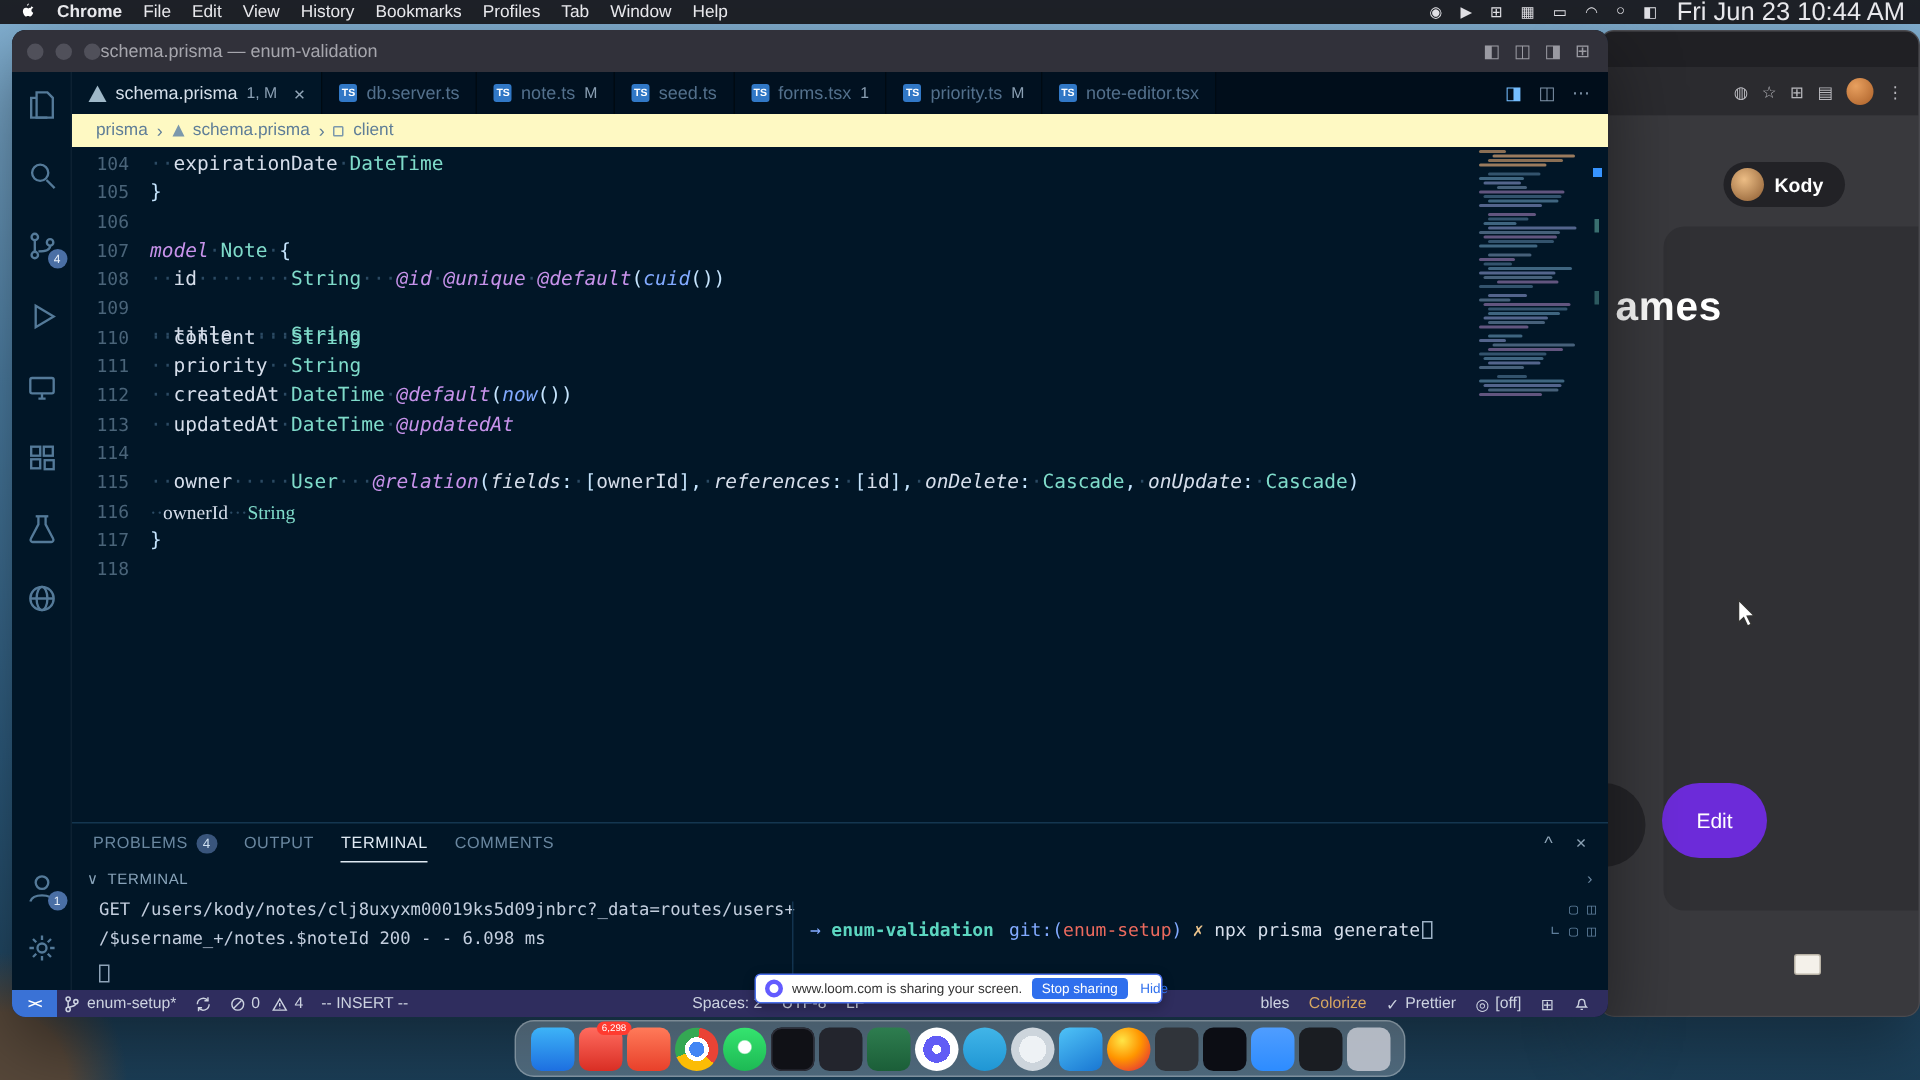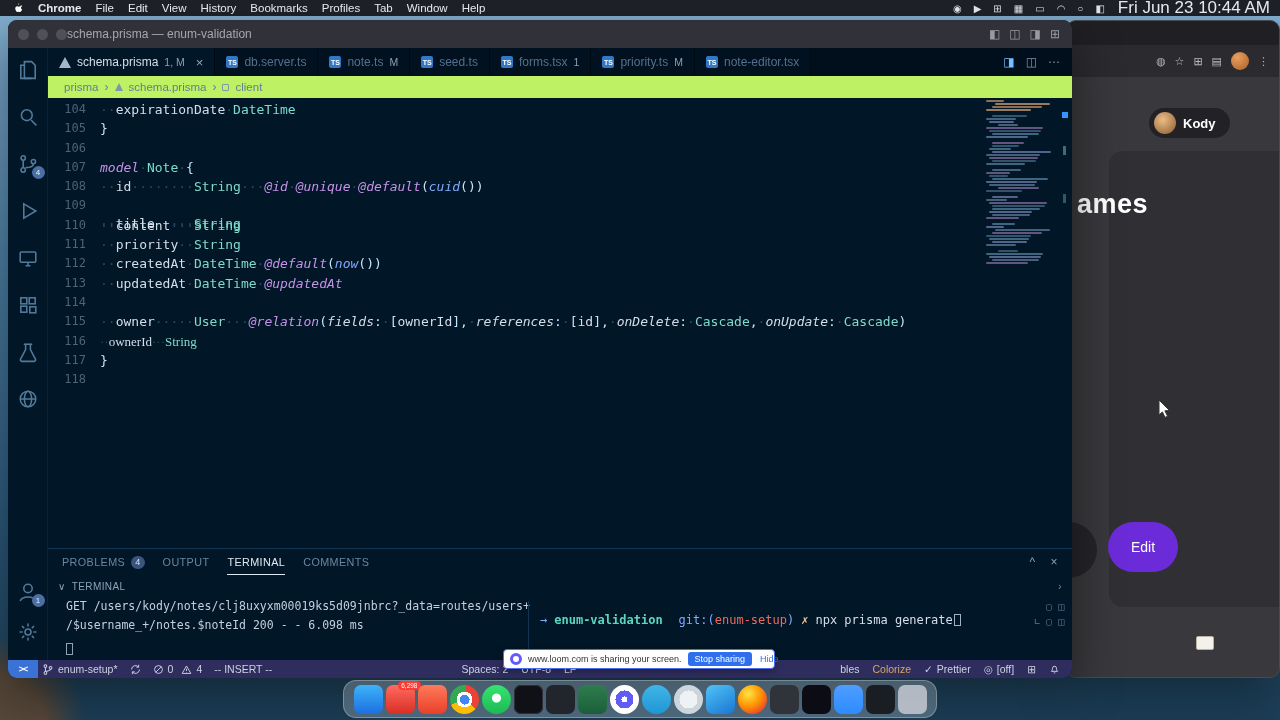--- a/index.html
+++ b/index.html
@@ -99,21 +99,21 @@
   .ticon{width:12px;height:12px;flex:0 0 auto;position:relative}
   .ticon-ts{background:#3178c6;border-radius:2px;color:#fff;font-size:7px;font-weight:bold;
     display:flex;align-items:center;justify-content:center}
   .ticon-ts:after{content:"TS"}
   .ticon-prisma{width:0;height:0;border-left:6px solid rgba(0,0,0,0);border-right:6px solid rgba(0,0,0,0);
     border-bottom:11px solid #9fb8c8}
   .tabactions{margin-left:auto;display:flex;align-items:center;gap:11px;padding:0 12px;color:#7e93a8;font-size:12px}
   .diffic{color:#75beff}
 
   .breadcrumbs{height:22px;flex:0 0 auto;display:flex;align-items:center;padding-left:16px;
-    font-size:11.5px;color:#5f7e97;gap:6px;background:#bef264}
+    font-size:11.5px;color:#5f7e97;gap:6px;background:#fef9c3}
   .bsep{font-size:12px;color:#4c6largest5}
   .bc-prisma{width:0;height:0;border-left:4px solid rgba(0,0,0,0);border-right:4px solid rgba(0,0,0,0);
     border-bottom:8px solid #7b98ac}
   .bc-symbol{width:7px;height:7px;border:1px solid #7b98ac;border-radius:1px}
 
   .editor-area{flex:1;position:relative;overflow:hidden;background:#011627}
   #code{position:absolute;left:0;top:2px;right:90px;font-family:"DejaVu Sans Mono",monospace;font-size:13px;line-height:19.3px}
   .cline{display:flex;height:19.3px;white-space:pre}
   .ln{flex:0 0 52px;text-align:right;padding-right:14px;color:#4a6479;font-size:12px}
   .tk-ws{color:#2b4a63}
@@ -139,21 +139,21 @@
   .pactions{margin-left:auto;display:flex;gap:15px;padding-right:14px;color:#8ca2b5;font-size:12px}
   .psection{height:22px;flex:0 0 auto;display:flex;align-items:center;gap:6px;padding:0 10px;
     font-size:10px;color:#89a4ba;letter-spacing:.4px}
   .psec-chev-r{margin-left:auto;color:#6a87a0;font-size:11px}
   .pterm{flex:1;position:relative;font-family:"DejaVu Sans Mono","DejaVu Sans",monospace;font-size:11.5px;color:#c3cede}
   .tline{position:relative;left:18px;line-height:19px;white-space:pre}
   .tcursor{position:absolute;left:18px;top:46px;width:7px;height:12px;border:1px solid #8ea3b8}
   .tdivider{position:absolute;left:480px;top:4px;bottom:4px;width:1px;background:#12334f}
   .prompt{position:absolute;left:492px;top:16px;white-space:pre;font-size:12px}
   .p-arrow{color:#82aaff;margin-right:7px}
-  .p-dir{color:#5cd6c0;font-weight:bold;margin-right:16px}
+  .p-dir{color:#5cd6c0;font-weight:bold;margin-right:10px}
   .p-git{color:#82aaff}
   .p-branch{color:#ec6a5e}
   .p-dirty{color:#ecc48d;margin:0 7px}
   .p-cmd{color:#d6deeb}
   .pcursor{display:inline-block;width:7px;height:12px;border:1px solid #9db2c6;vertical-align:-2px;margin-left:1px}
   .tlist{position:absolute;right:8px;top:2px;color:#5e7e9b;font-size:10px;line-height:15px;text-align:right}
 
   .statusbar{height:18px;flex:0 0 auto;background:#2f2d5e;display:flex;align-items:center;
     font-size:10.5px;color:#ccd2e0;position:relative}
   .sb-remote{width:30px;height:100%;background:#3a72d6;color:#fff;display:flex;align-items:center;

